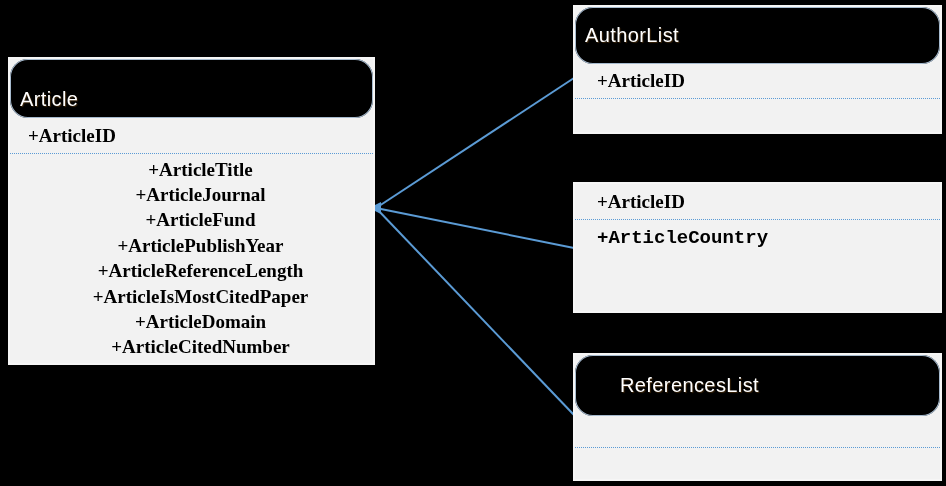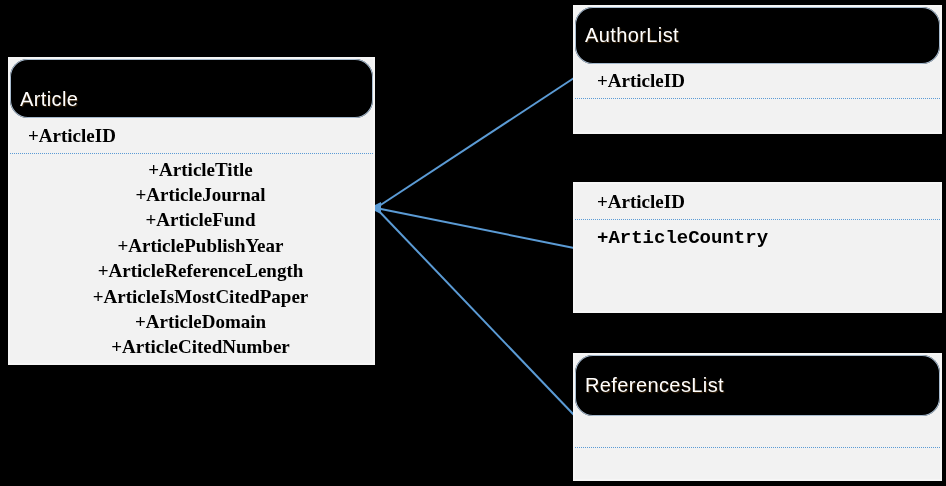--- a/index.html
+++ b/index.html
@@ -152,21 +152,21 @@
       <div class="rows attr-rows">
 
           <div class="field-row">
             <span>+ArticleCountry</span>
           </div>
         </div>
     </div>
   </div>
 
   <div class="entity e-referenceslist" style="left:573px; top:353px; width:369px; height:128px;">
-    <div class="entity-header" style="height:61px;">
+    <div class="entity-header" style="height:61px;padding-left:35px;">
       <span class="entity-title">ReferencesList</span>
     </div>
     <div class="entity-body">
       <div class="rows key-rows">
 
           <div class="field-row">
             <span></span>
           </div>
         </div>
       <div class="rows attr-rows">

